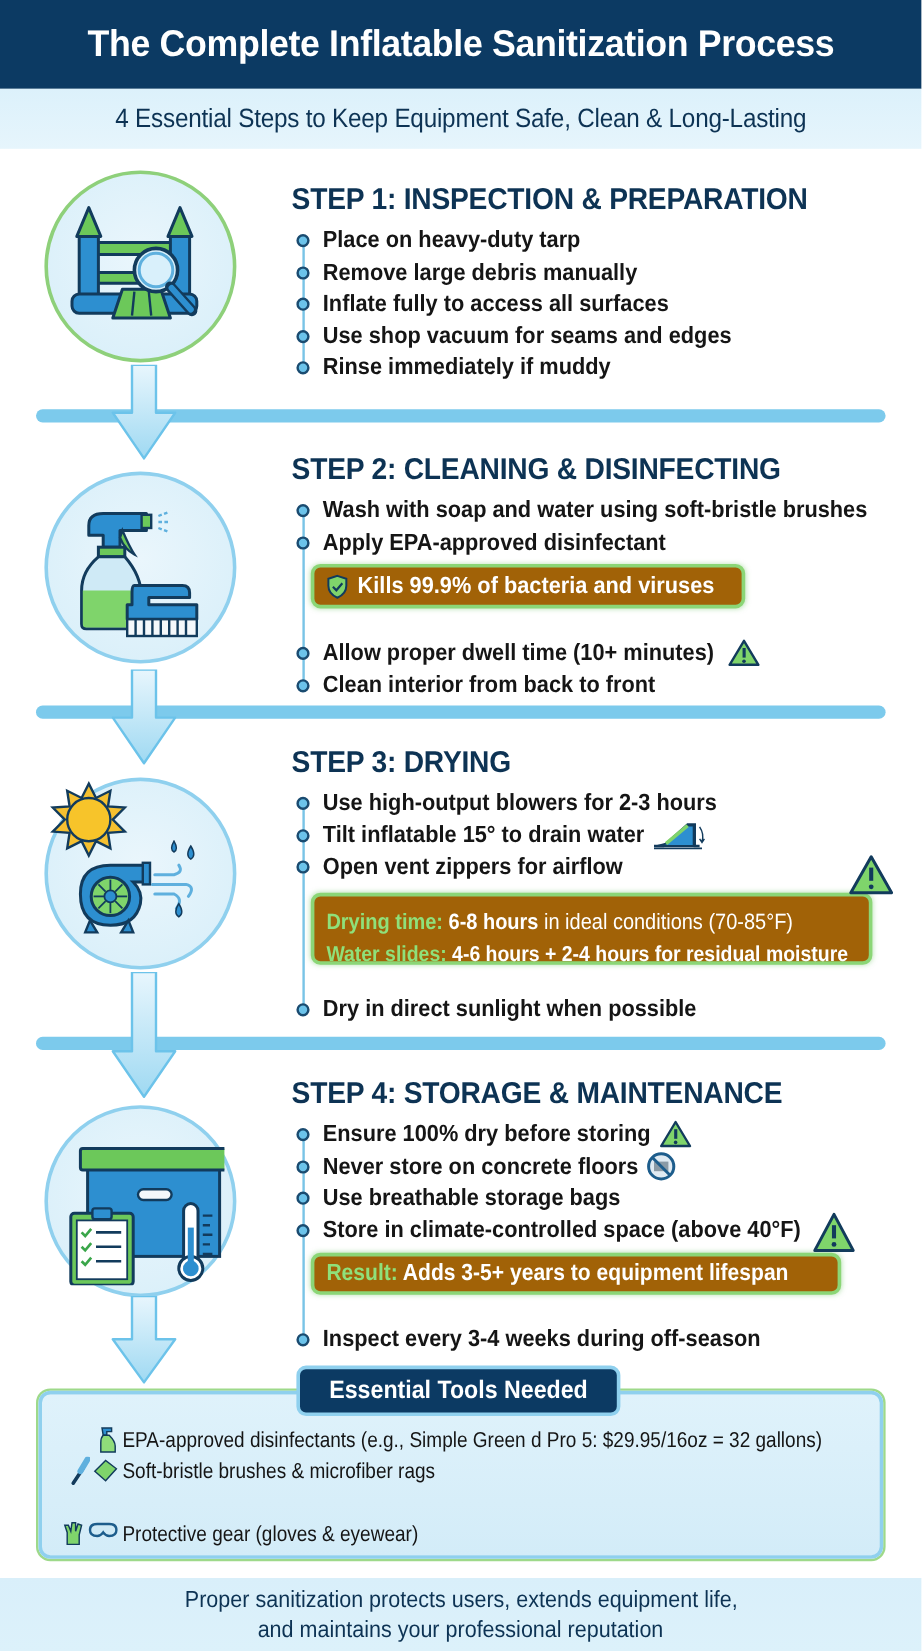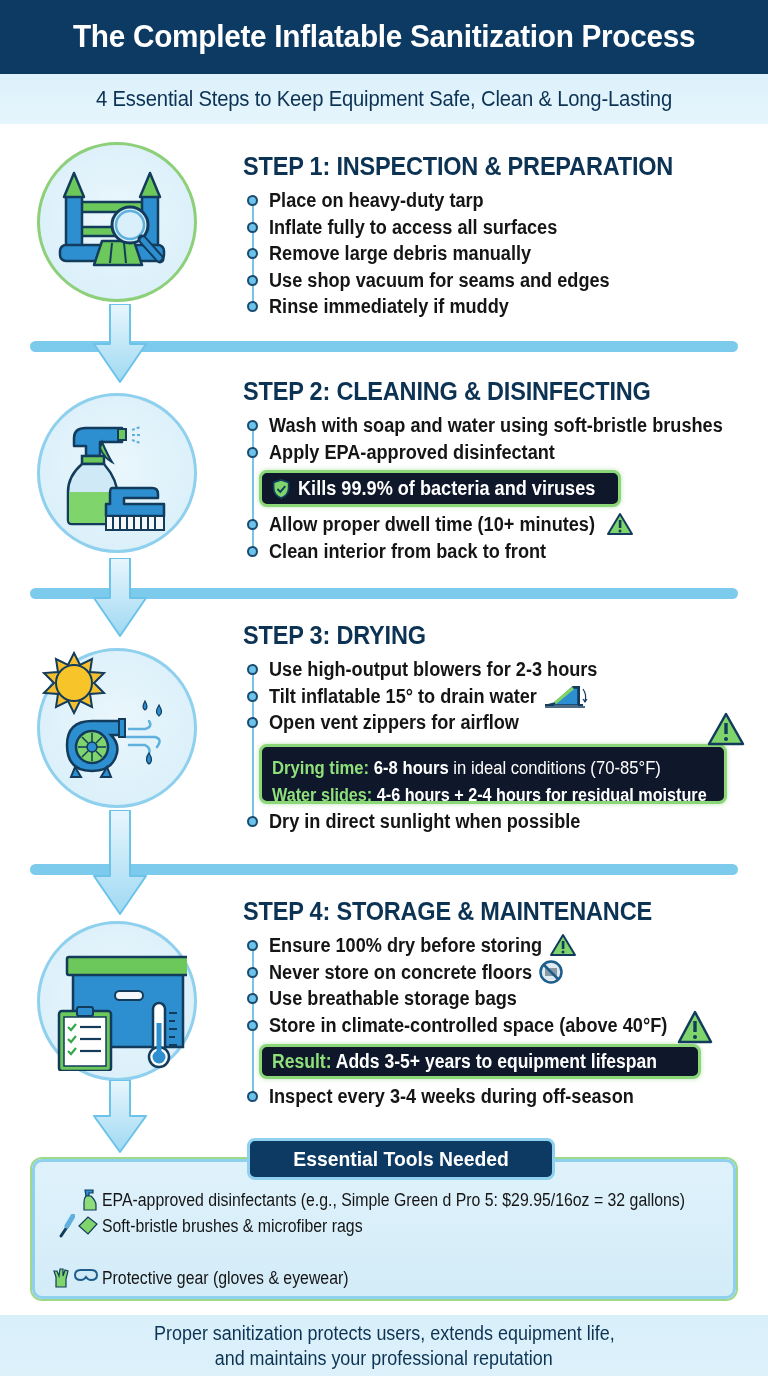--- a/index.html
+++ b/index.html
@@ -59,36 +59,36 @@
     white-space: nowrap; transform-origin: left; display: flex; align-items: center; font-weight: bold;
   }
   .bullet .dot {
     position: absolute; left: -22px; top: 8px; width: 11px; height: 11px;
     border-radius: 50%; background: #6cc3ea; border: 2px solid #1a4b70;
   }
   .bullet .txt { display: inline-block; transform-origin: left; transform: scaleX(0.93); }
   .inline-icon { display: inline-block; margin-left: -14px; vertical-align: middle; }
 
   .callout {
-    position: relative; margin: 5px 0 4px -10px;
-    background: #0f172a; border: 3px solid #8bd676; border-radius: 8px;
+    position: relative; margin: 5px 0 24px -10px;
+    background: #a16207; border: 3px solid #8bd676; border-radius: 8px;
     color: #ffffff; font-weight: bold;
     box-shadow: 0 0 4px rgba(120,200,110,0.5);
   }
   .callout .k { color: #8fe07a; }
   .callout .n { font-weight: normal; }
 
   .tools {
     position: absolute; left: 32px; top: 1159px; width: 704px; height: 140px;
     background: linear-gradient(180deg, #dff2fb 0%, #d3ecf8 100%);
     border: 3px solid #8fd0ee; border-radius: 10px;
     box-shadow: 0 0 0 2px #9ed98a;
   }
   .tools-title {
-    position: absolute; left: 247px; top: 1138px; width: 308px; height: 42px;
+    position: absolute; left: 247px; top: 1138px; width: 270px; height: 42px;
     background: #0c3a63; border: 3px solid #8fd0ee; border-radius: 8px;
     display: flex; align-items: center; justify-content: center; z-index: 2;
   }
   .tools-title span { color: #fff; font-weight: bold; font-size: 21px; transform: scaleX(0.92); display: inline-block; }
   .tool-row {
     position: absolute; left: 12px; display: flex; align-items: center; height: 26px;
   }
   .tool-row .icons { width: 52px; display: flex; justify-content: flex-end; gap: 2px; margin-right: 3px; }
   .tool-row .txt { font-size: 18px; color: #151515; white-space: nowrap; transform-origin: left; transform: scaleX(0.88); display: inline-block; }
 
@@ -138,25 +138,25 @@
 </div>
 <div class="step" style="top:152px;">
   <h2>STEP 1: INSPECTION &amp; PREPARATION</h2>
   <div class="bullets">
     <div class="bullet">
         <span class="dot"></span>
         <span class="txt">Place on heavy-duty tarp</span>
       </div>
     <div class="bullet">
         <span class="dot"></span>
+        <span class="txt">Remove large debris manually</span>
+      </div>
+    <div class="bullet">
+        <span class="dot"></span>
         <span class="txt">Inflate fully to access all surfaces</span>
-      </div>
-    <div class="bullet">
-        <span class="dot"></span>
-        <span class="txt">Remove large debris manually</span>
       </div>
     <div class="bullet">
         <span class="dot"></span>
         <span class="txt">Use shop vacuum for seams and edges</span>
       </div>
     <div class="bullet">
         <span class="dot"></span>
         <span class="txt">Rinse immediately if muddy</span>
       </div>
   </div>

